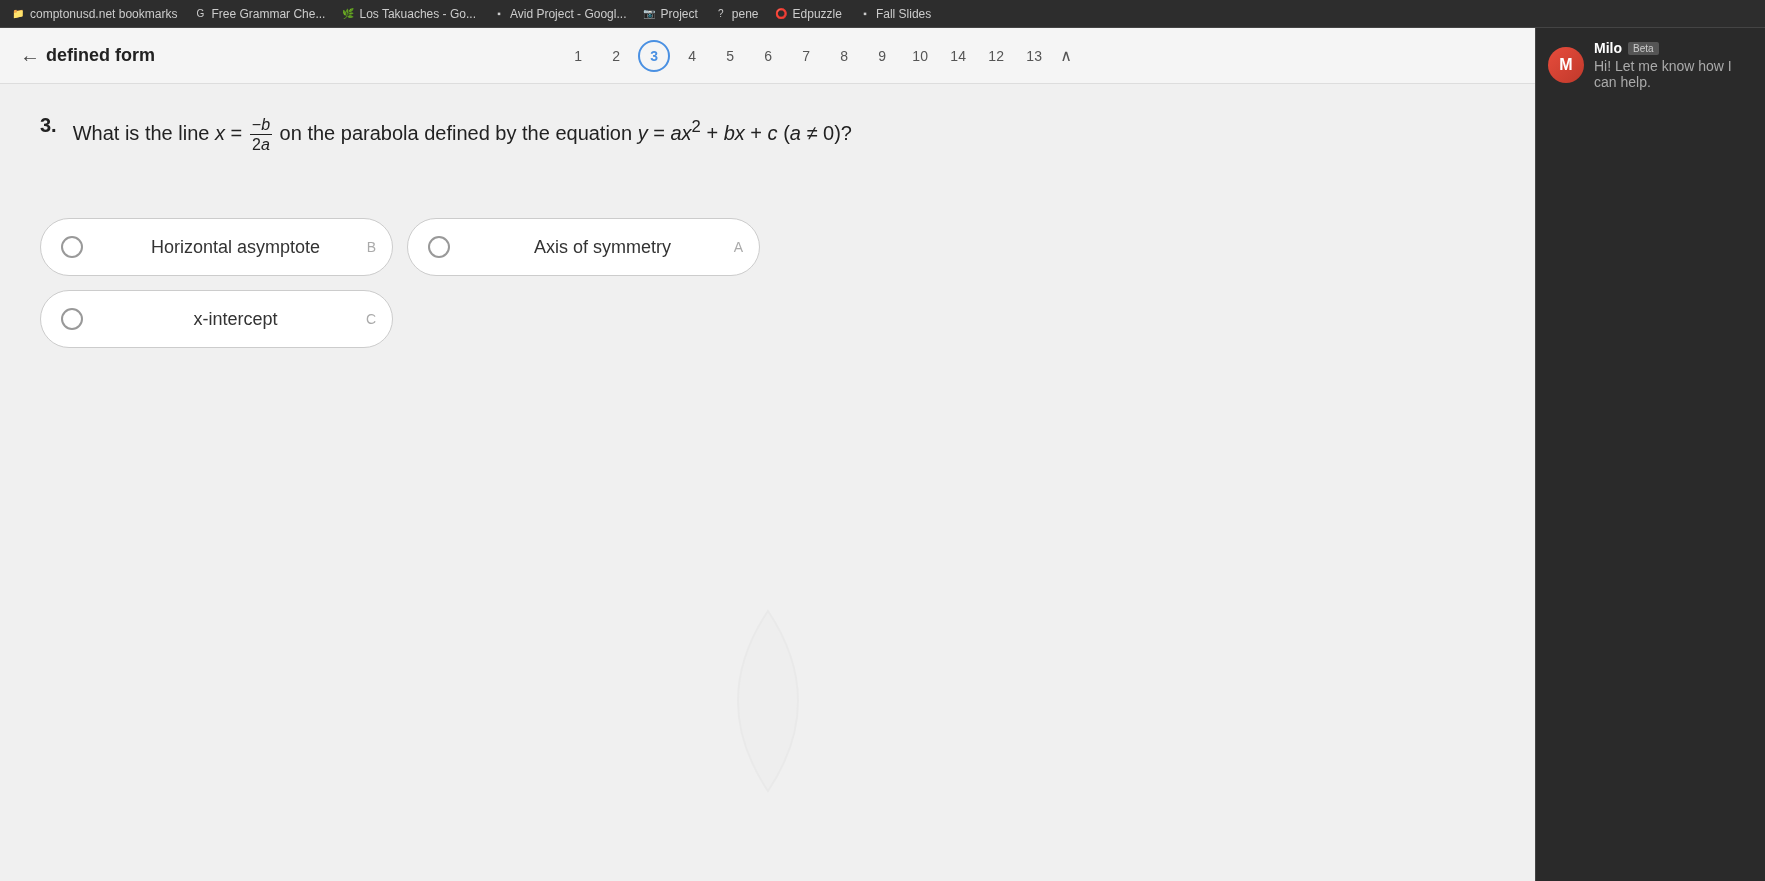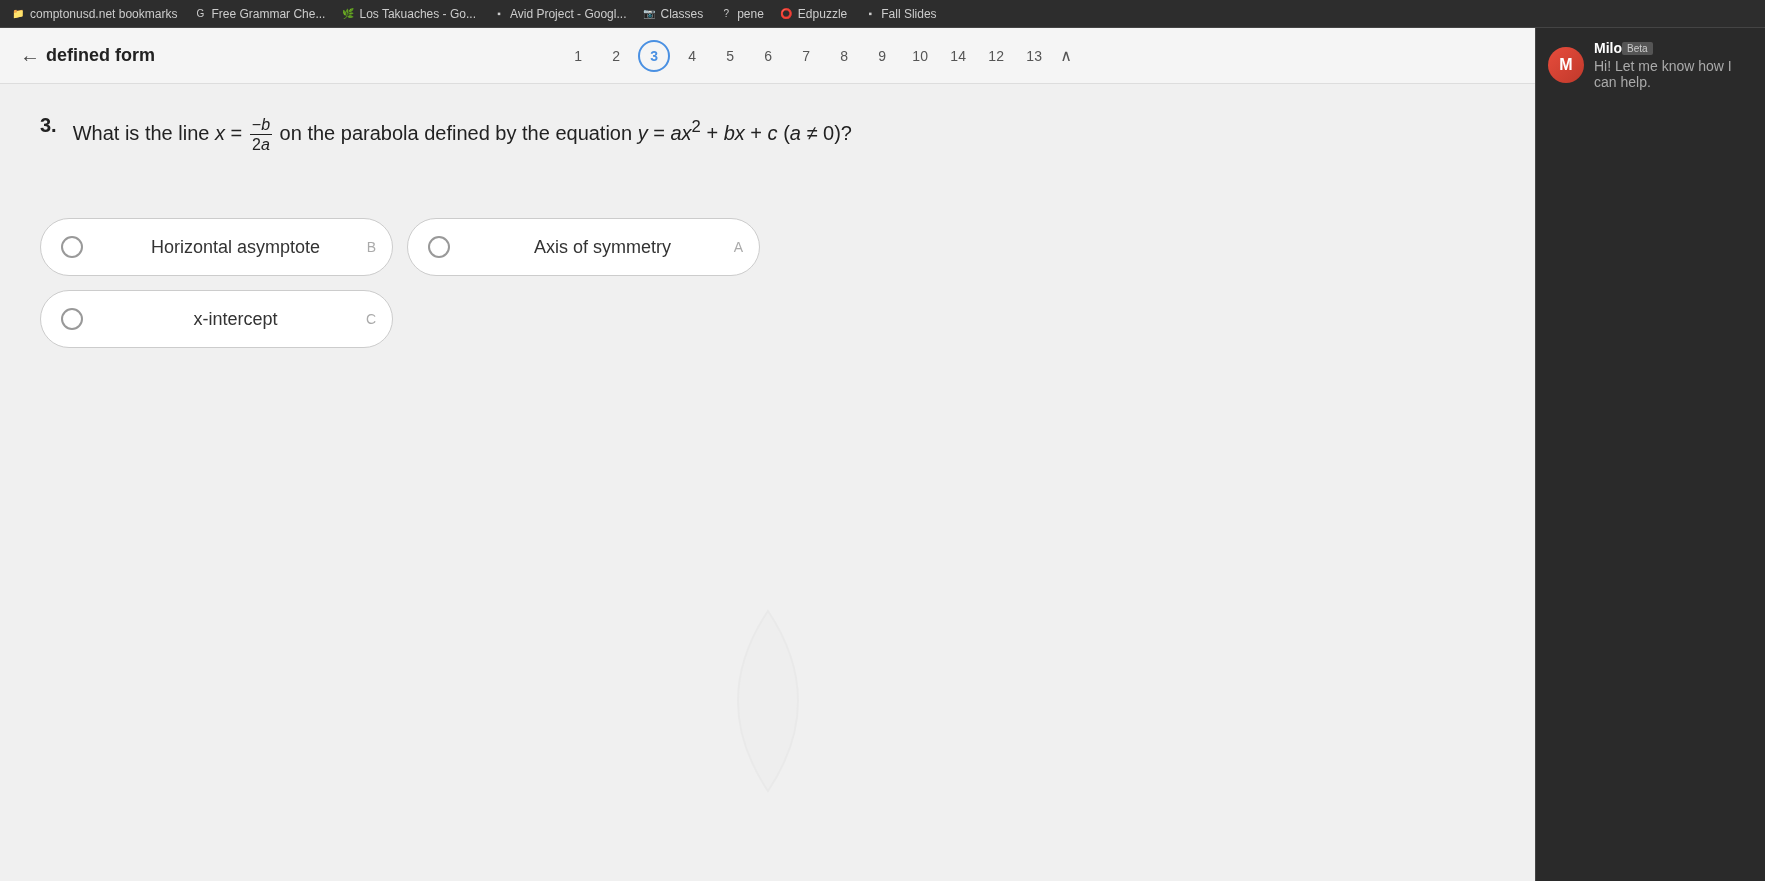--- a/index.html
+++ b/index.html
@@ -294,21 +294,21 @@
       <div class="bookmark-item">
         <span class="bookmark-icon">🌿</span>
         <span>Los Takuaches - Go...</span>
       </div>
       <div class="bookmark-item">
         <span class="bookmark-icon">▪</span>
         <span>Avid Project - Googl...</span>
       </div>
       <div class="bookmark-item">
         <span class="bookmark-icon">📷</span>
-        <span>Classes</span>
+        <span>Project</span>
       </div>
       <div class="bookmark-item">
         <span class="bookmark-icon">?</span>
         <span>pene</span>
       </div>
       <div class="bookmark-item">
         <span class="bookmark-icon">⭕</span>
         <span>Edpuzzle</span>
       </div>
       <div class="bookmark-item">
@@ -387,21 +387,21 @@
 
     <svg class="bg-decoration" viewBox="0 0 200 200">
       <path d="M100 10 Q160 100 100 190 Q40 100 100 10Z" fill="#888" stroke="#888" stroke-width="2" fill-opacity="0.3"></path>
     </svg>
   </div>
 
   <div class="ai-panel">
     <div class="ai-header">
       <div class="ai-avatar">M</div>
       <div class="ai-name-block">
-        <div style="display:flex; align-items:center; ">
+        <div style="display:flex; align-items:center; gap:6px;">
           <span class="ai-name">Milo</span>
           <span class="ai-badge">Beta</span>
         </div>
         <span class="ai-greeting">Hi! Let me know how I can help.</span>
       </div>
     </div>
   </div>
 
 </div>
 

